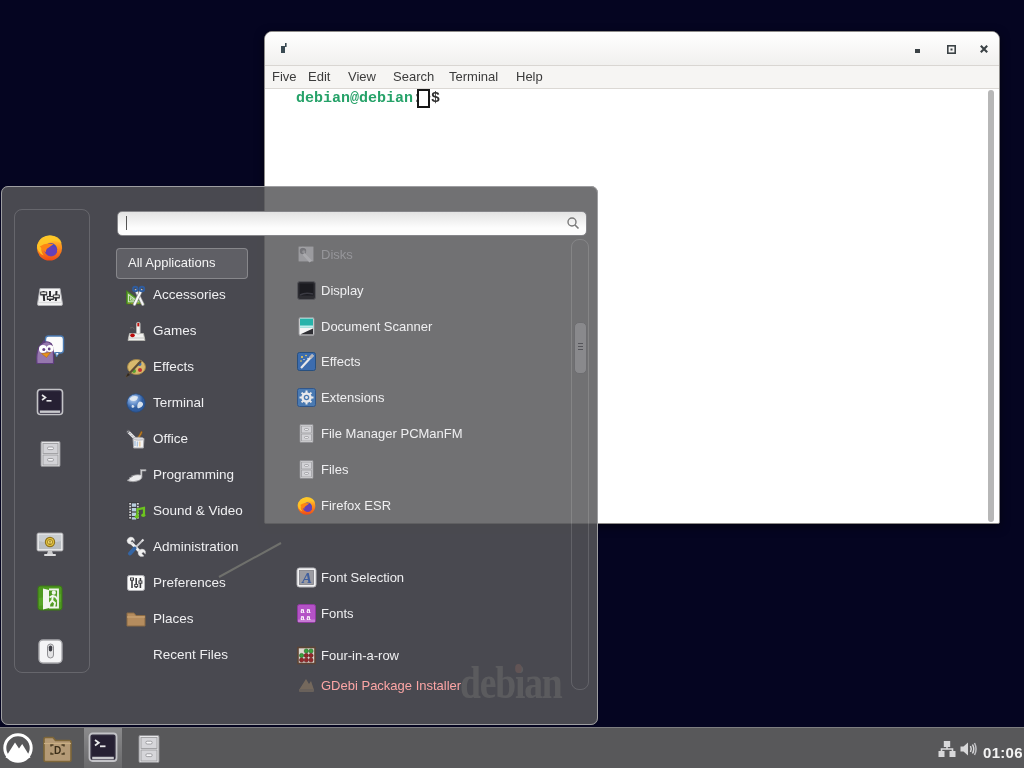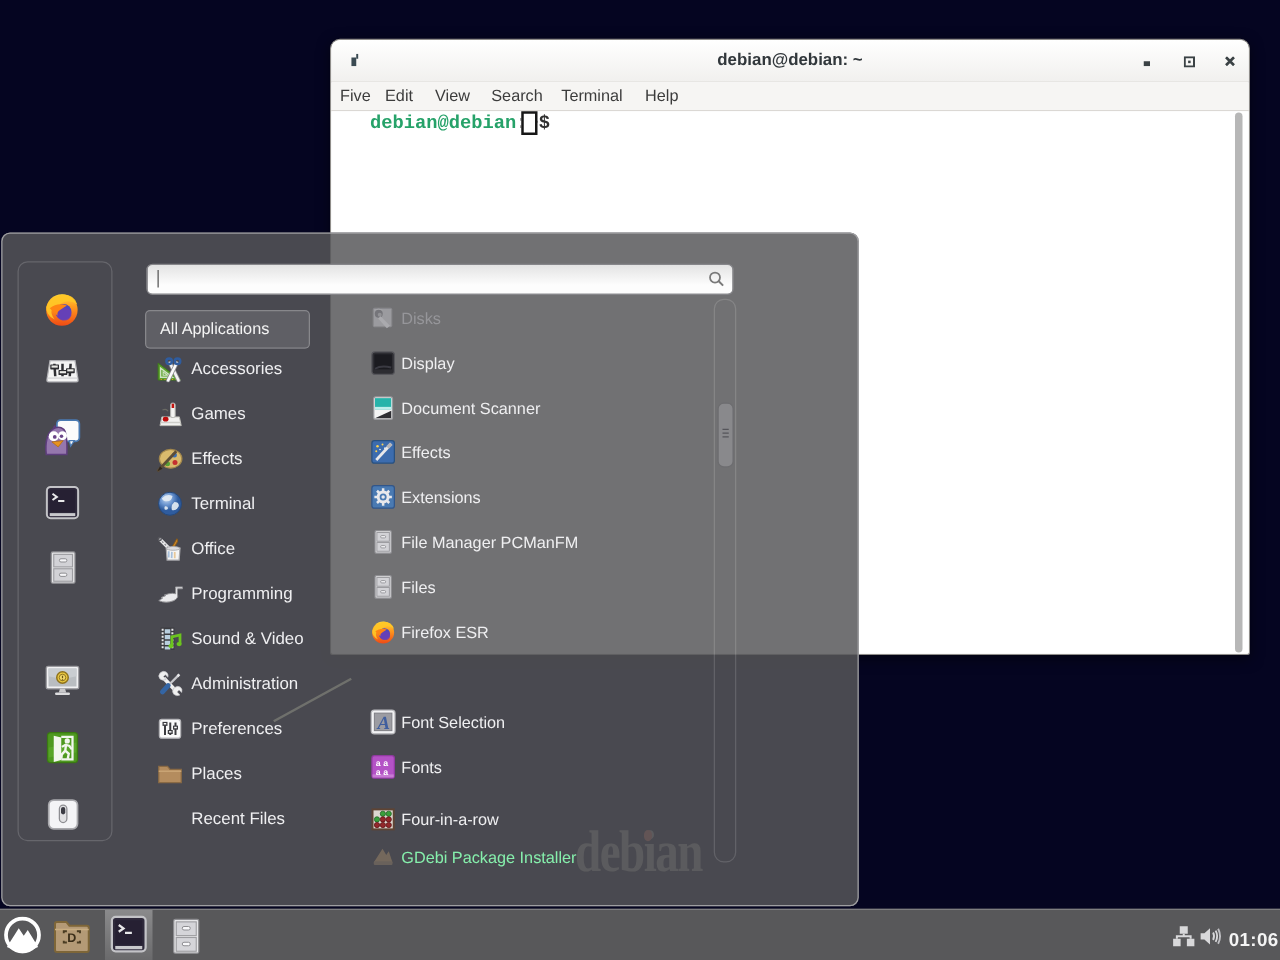--- a/index.html
+++ b/index.html
@@ -18,58 +18,57 @@
   #ticon{position:absolute;left:16px;top:11px;width:6px;height:10px;}
   .wbtn{position:absolute;top:13px;color:#3b4245;}
   #tmenu{position:absolute;left:0;top:34px;width:100%;height:22px;background:#f6f5f3;border-bottom:1px solid #dbd8d4;}
   #tmenu span{position:absolute;top:3px;font-size:13px;color:#3c3c3c;}
   #tbody{position:absolute;left:0;top:57px;right:0;bottom:0;background:#fff;border-radius:0 0 2px 2px;}
   #prompt{position:absolute;left:0px;top:1px;font-family:"Liberation Mono",monospace;font-size:15px;font-weight:bold;color:#303030;white-space:pre;}
   #prompt b{color:#26a269;font-weight:bold;padding-left:31px;}
   #cursor{position:absolute;left:152px;top:0px;width:9px;height:15px;border:2px solid #171717;background:#fff;}
   #tscroll{position:absolute;right:5px;top:1px;bottom:1px;width:6px;background:#b7b7b7;border-radius:3px;}
   
-  #menu{left:1px;top:186px;width:686px;height:539px;background:rgba(87,87,89,0.845);
+  #menu{left:1px;top:186px;width:597px;height:539px;background:rgba(87,87,89,0.845);
     outline:1.5px solid #9e9ea1;outline-offset:-1.5px;border-radius:7px;}
   #sbox{position:absolute;left:13px;top:23px;width:74px;height:462px;border:1px solid rgba(255,255,255,0.16);border-radius:8px;}
   .fav{position:absolute;left:35px;}
   #search{position:absolute;left:116px;top:25px;width:468px;height:23px;border:1px solid #86868a;border-radius:5px;
     background:linear-gradient(#e3e3e3,#fdfdfd 70%);}
   #search .cur{position:absolute;left:8px;top:4px;width:1px;height:14px;background:#555;}
   #search svg{position:absolute;right:6px;top:4px;}
   #allapps{position:absolute;left:115px;top:62px;width:130px;height:29px;border:1px solid rgba(255,255,255,0.25);
     border-radius:4px;background:rgba(255,255,255,0.12);}
   #allapps span{position:absolute;left:11px;top:6px;font-size:13px;color:#f4f4f4;}
   .cat{position:absolute;left:124px;width:170px;height:24px;}
   .cat .ic{position:absolute;left:0;top:0;width:22px;height:22px;}
   .cat .tx{position:absolute;left:28px;top:2.5px;font-size:13.5px;color:#efeff1;white-space:nowrap;}
   .app{position:absolute;left:295px;width:290px;height:24px;}
   .app .ic{position:absolute;left:0;top:0;width:21px;height:21px;}
   .app .tx{position:absolute;left:25px;top:3px;font-size:13px;color:#efeff1;white-space:nowrap;}
   .app.dim .tx{color:#96969a;}
-  .app.vdim .tx{color:#86efac;text-align:center;}
+  .app.vdim .tx{color:#fca5a5;text-align:center;}
   #strack{position:absolute;left:570px;top:53px;width:16px;height:449px;border:1px solid rgba(255,255,255,0.14);border-radius:8px;}
   #sthumb{position:absolute;left:572.5px;top:136px;width:11px;height:50px;background:#89898c;border:1px solid #6d6d70;border-radius:5px;}
   #sthumb i{position:absolute;left:3px;width:5px;height:1px;background:#55555a;}
   
   #bar{left:0;top:727px;width:1024px;height:41px;background:#58585a;border-top:1px solid #7e7e80;}
   #thl{position:absolute;left:84px;top:0;width:38px;height:41px;background:linear-gradient(rgba(255,255,255,0.30),rgba(255,255,255,0.10));}
   #clock{position:absolute;left:983px;top:16px;font-size:15px;font-weight:bold;color:#f4f4f4;letter-spacing:0.3px;}
 </style></head>
 <body>
 <div id="desk">
   <div class="abs" id="wmark">debian<span class="idot"></span></div>
 
   <div class="abs" id="term">
     <div id="ttl">
       <svg id="ticon" viewBox="0 0 6 10">
           <rect x="0" y="3" width="4" height="7" fill="#3a4a52"></rect>
           <rect x="4" y="0" width="1.6" height="4" fill="#3a4a52"></rect>
         </svg>
-      <div class="t">debian@debian: ~</div>
       <svg class="wbtn" style="left:649px" width="8" height="8" viewBox="0 0 8 8">
           <rect x="1" y="4" width="5" height="4" fill="#3b4245"></rect>
         </svg>
       <svg class="wbtn" style="left:682px" width="9" height="9" viewBox="0 0 9 9">
           <rect x="0.8" y="0.8" width="7.4" height="7.4" fill="none" stroke="#3b4245" stroke-width="1.6"></rect>
           <rect x="3.5" y="3.5" width="2" height="2" fill="#3b4245"></rect>
         </svg>
       <svg class="wbtn" style="left:715px" width="8" height="8" viewBox="0 0 8 8">
           <path d="M0.8 0.8 L7.2 7.2 M7.2 0.8 L0.8 7.2" stroke="#3b4245" stroke-width="2.1"></path>
         </svg>

